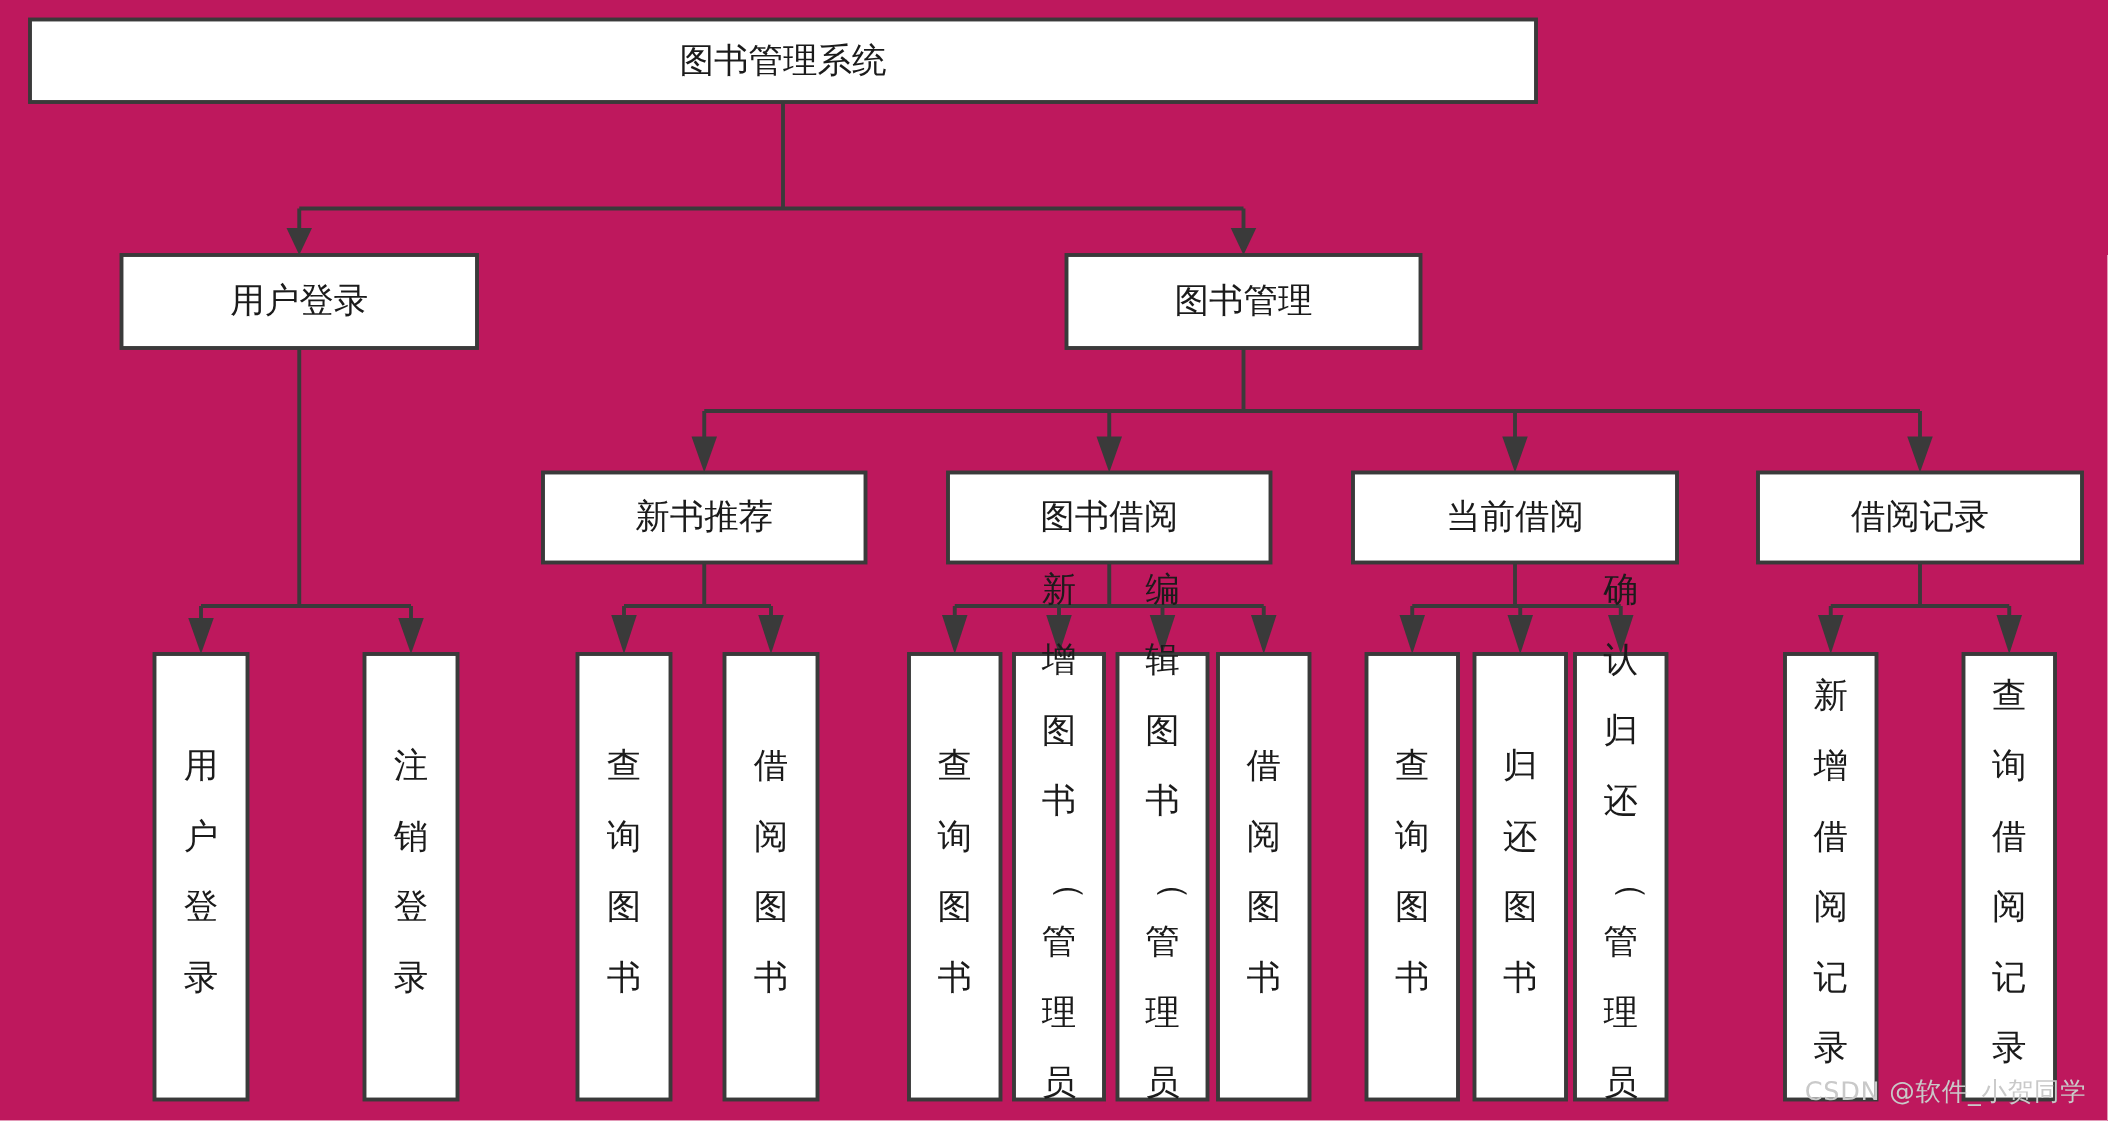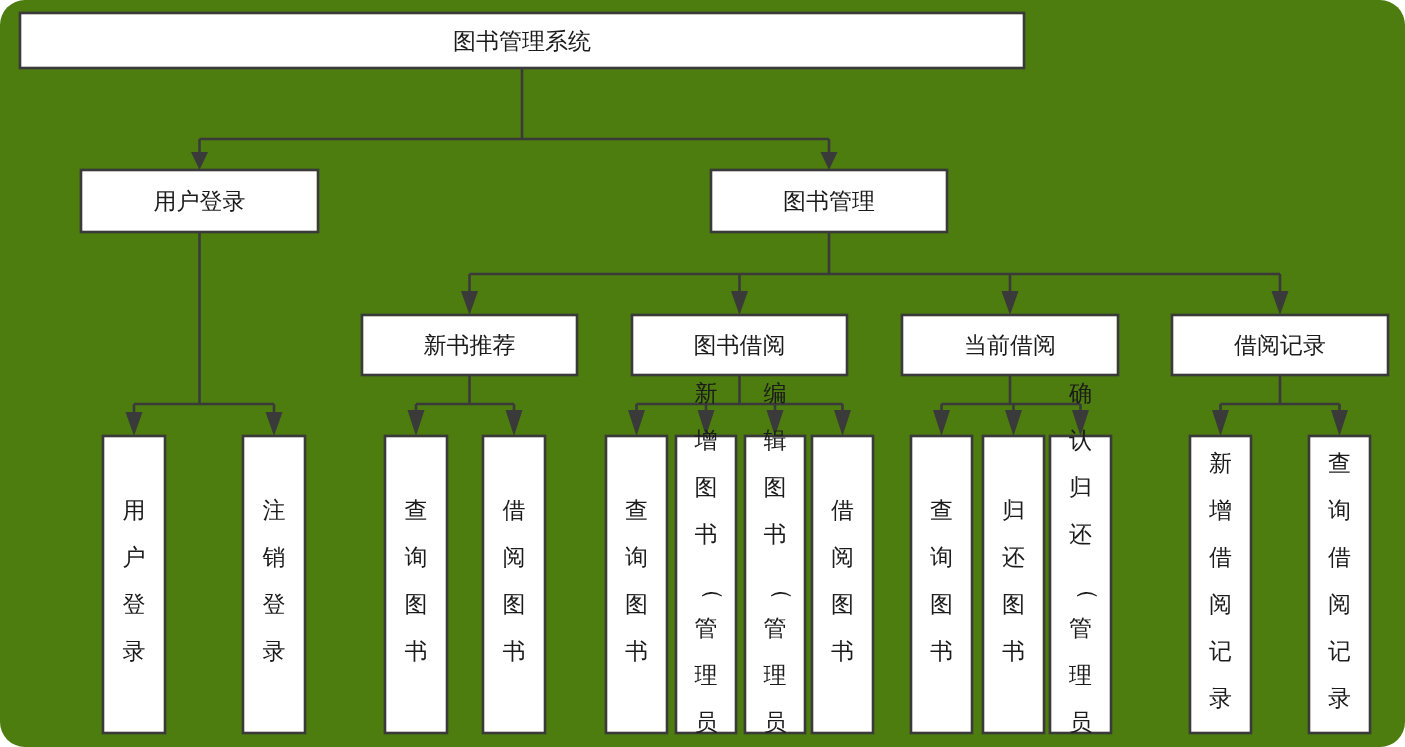--- a/index.html
+++ b/index.html
@@ -8,23 +8,22 @@
     padding: 0;
     background: #ffffff;
   }
   body {
     font-family: "DejaVu Sans", "Liberation Sans", sans-serif;
   }
   #diagram-root {
     position: relative;
     width: 1405px;
     height: 747px;
-    background: #4d7c0f;
+    background: #be185d;
     overflow: hidden;
-    border-radius: 25px;
   }
   svg#flow-svg {
     position: absolute;
     left: 0;
     top: 0;
     width: 1405px;
     height: 747px;
     display: block;
   }
   .box-rect {
@@ -302,13 +301,14 @@
           <text class="node-label-v" x="1339.5" y="518">询</text>
           <text class="node-label-v" x="1339.5" y="565">借</text>
           <text class="node-label-v" x="1339.5" y="612">阅</text>
           <text class="node-label-v" x="1339.5" y="659">记</text>
           <text class="node-label-v" x="1339.5" y="706">录</text>
         </g>
       </g>
 
   </svg>
 
+  <div class="watermark">CSDN @软件_小贺同学</div>
 </div>
 
 </body></html>

